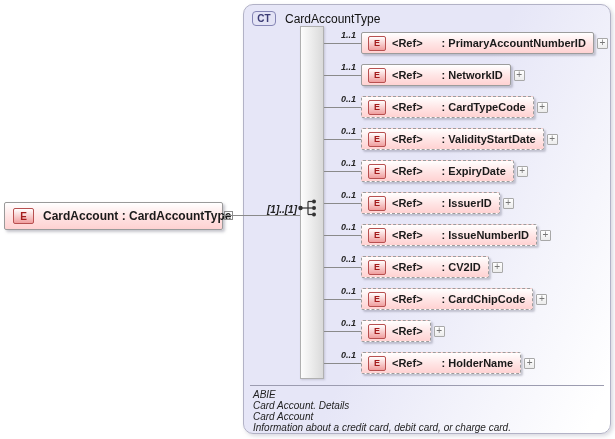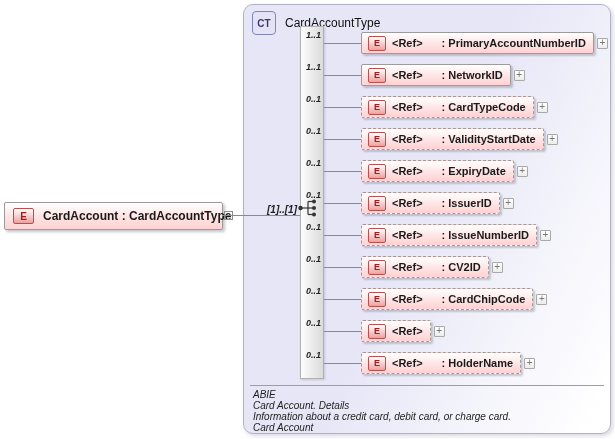--- a/index.html
+++ b/index.html
@@ -36,42 +36,42 @@
   
   .ct-box {
     position:absolute; left:243px; top:4px; width:368px; height:430px;
     box-sizing:border-box;
     border:1px solid #b2b2c6; border-radius:10px;
     background:linear-gradient(115deg, #e6e6f7 48%, #f3f3fb 72%, #ffffff 96%);
     box-shadow:2px 2px 4px rgba(140,140,160,.35);
   }
   .ct-header { position:absolute; left:8px; top:6px; display:flex; gap:9px; align-items:center; }
   .ct-badge {
-    width:24px; height:24px; box-sizing:border-box;
+    width:24px; height:15px; box-sizing:border-box;
     border:1px solid #8585b5; border-radius:4px; background:#e3e3f5;
     color:#3b3b74; font-weight:bold; font-size:10px;
     display:flex; align-items:center; justify-content:center;
   }
   .ct-title { font-weight:normal; font-size:12px; color:#111; white-space:nowrap; }
 
   .seq-bar {
     position:absolute; left:56px; top:21px; width:24px; height:353px; box-sizing:border-box;
     background:linear-gradient(to right, #fdfdfd, #dadada);
     border:1px solid #b0b0b0;
     box-shadow:1px 1px 2px rgba(120,120,140,.3);
   }
   .seq-icon { position:absolute; left:53px; top:193px; width:24px; height:20px; }
   .group-card {
     position:absolute; left:4px; top:199px; width:49px; text-align:right;
     font-style:italic; font-weight:bold; font-size:10px; color:#222; white-space:nowrap;
   }
 
   
   .row-card {
-    position:absolute; left:62px; width:50px; 
+    position:absolute; left:62px; width:50px; text-align:right;
     font-style:italic; font-weight:bold; font-size:9px; color:#222;
   }
   .row-line { position:absolute; left:80px; width:37px; height:1px; background:#8a8a8a; }
   .row { position:absolute; left:117px; height:22px; display:flex; align-items:center; }
   .row-box {
     display:flex; align-items:center; gap:6px; height:22px; box-sizing:border-box;
     padding:0 7px 0 6px;
     background:linear-gradient(#ffffff, #ffe4e4 55%, #ffd2d2);
     border:1px solid #9c9c9c; border-radius:2px;
     box-shadow:2px 2px 2px rgba(110,110,130,.35);
@@ -243,19 +243,19 @@
       <span class="row-name">: HolderName</span>
     </div>
     <div class="expand-btn">+</div>
   </div>
 </div>
 
   <div class="annot-sep"></div>
   <div class="annot">
     <div>ABIE</div>
     <div>Card Account. Details</div>
+    <div>Card Account</div>
     <div>Information about a credit card, debit card, or charge card.</div>
-    <div>Card Account</div>
   </div>
 </div>
 
 <div class="conn-line" id="line-root"></div>
 <div class="conn-square"></div>
 
 </body></html>

